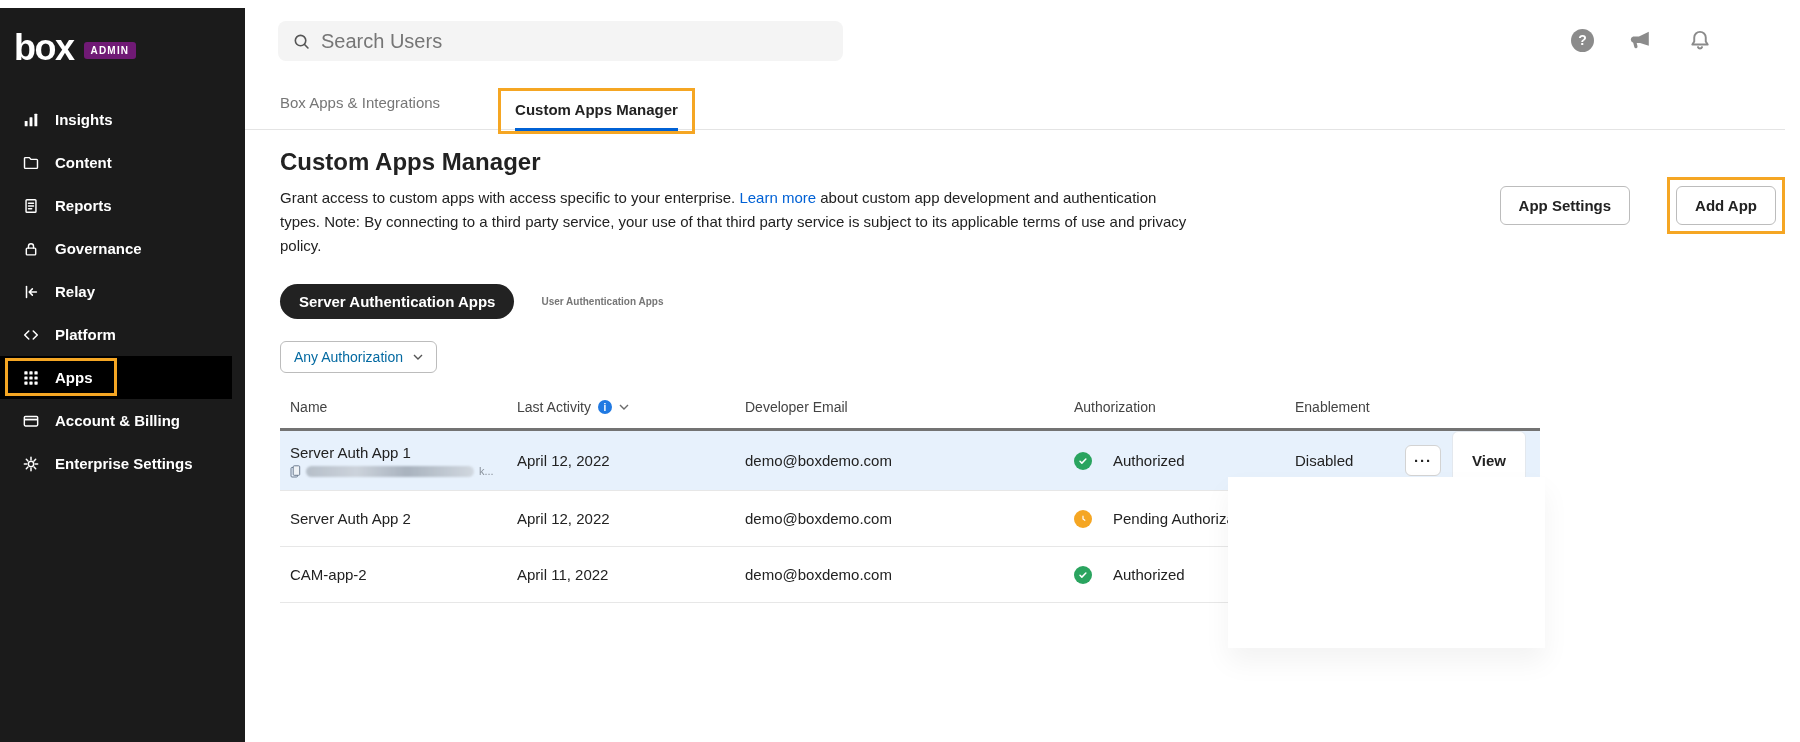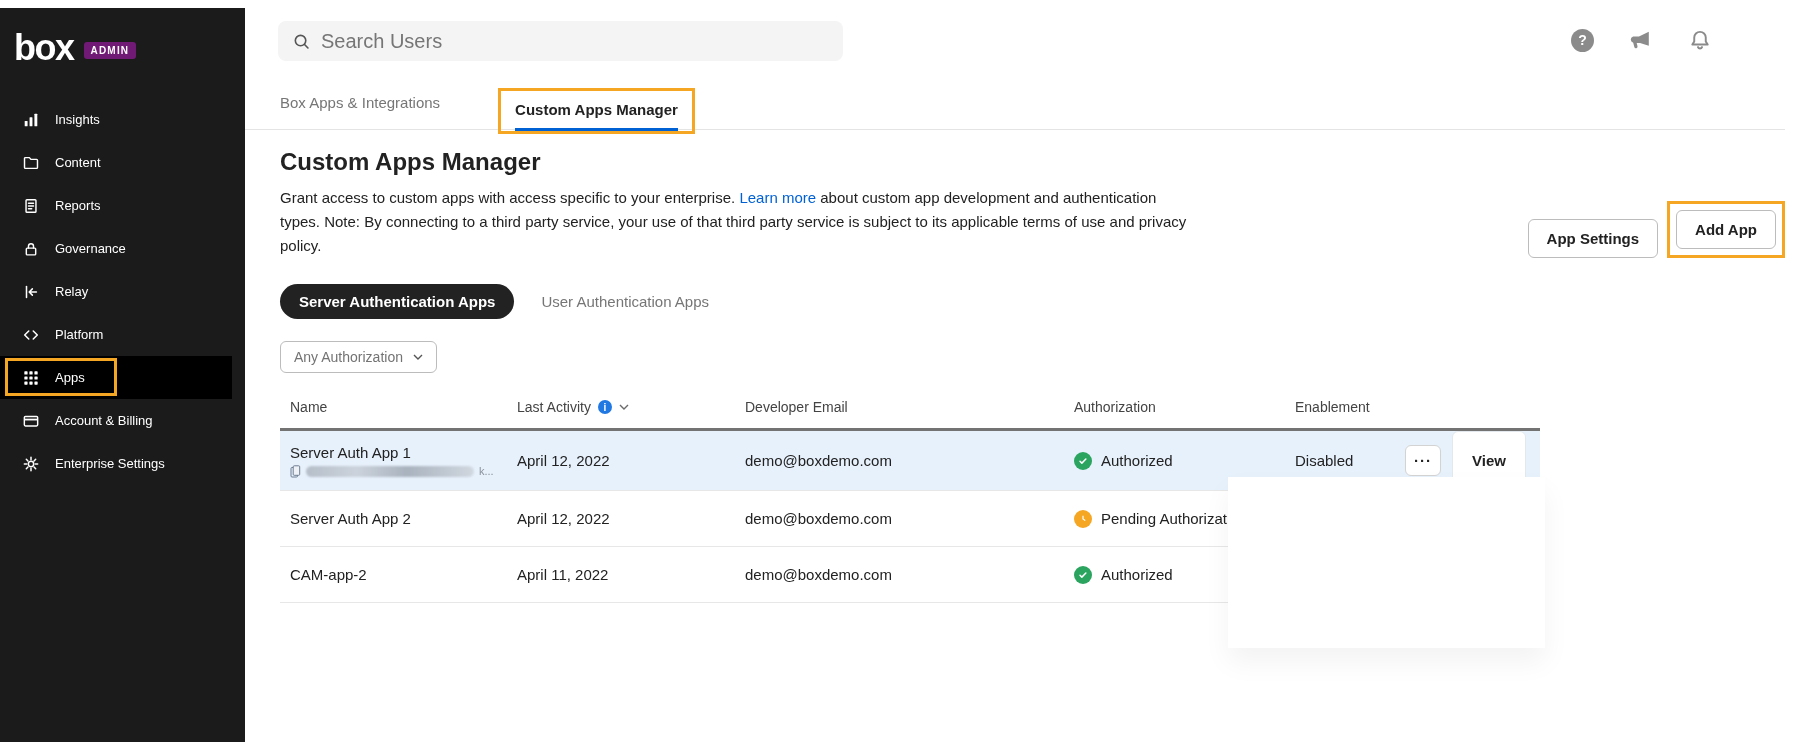--- a/index.html
+++ b/index.html
@@ -19,21 +19,21 @@
     background:#701a75; color:#fff; font-size:10px; font-weight:bold;
     letter-spacing:1.2px; padding:3px 7px; border-radius:3px; margin-top:4px;
   }
   .nav { margin-top:14px; }
   .nav-item {
     position:relative; display:flex; align-items:center; gap:15px;
     height:43px; padding-left:22px; cursor:pointer;
   }
   .nav-item.active { background:#000; width:232px; }
   .nav-ic { width:18px; height:18px; display:inline-flex; flex:0 0 auto; }
-  .nav-label { font-size:13px; font-weight:normal; color:#fff; white-space:nowrap; }
+  .nav-label { font-size:15px; font-weight:bold; color:#fff; white-space:nowrap; }
   .nav-highlight {
     position:absolute; left:5px; top:2px; width:112px; height:38px;
     border:3px solid #f5a623; pointer-events:none;
   }
   
   .main { position:absolute; left:245px; top:0; right:0; height:742px; background:#fff; }
   .topbar { position:relative; height:80px; }
   .search {
     position:absolute; left:33px; top:21px; width:565px; height:40px;
     background:#f4f4f4; border-radius:8px; display:flex; align-items:center;
@@ -61,57 +61,57 @@
     margin-left:58px; margin-top:8px; border:3px solid #f5a623;
     padding:10px 14px 0 14px; position:relative; z-index:2; background:transparent;
   }
   .tab-active-label { font-size:15px; font-weight:bold; color:#222; line-height:18px; cursor:pointer; display:block; }
   .tab-underline { height:3px; background:#0061d5; margin-top:9px; }
   
   .page-head { display:flex; justify-content:space-between; padding:18px 15px 0 35px; }
   .page-title { font-size:24px; font-weight:bold; color:#222; margin-bottom:10px; }
   .page-desc { width:920px; font-size:15px; line-height:24px; color:#222; }
   .page-desc a { color:#0061d5; text-decoration:none; cursor:pointer; }
-  .head-actions { display:flex; align-items:flex-end; padding-top:4px; }
+  .head-actions { display:flex; align-items:center; padding-top:4px;gap:28px; }
   .btn {
     background:#fff; border:1px solid #bcbcbc; border-radius:6px;
     font-size:15px; font-weight:bold; color:#222; padding:10px 18px;
     font-family:"Liberation Sans", sans-serif; cursor:pointer; white-space:nowrap;
   }
   .add-app-box { border:3px solid #f5a623; padding:6px; margin-left:9px; }
   
   .pill-row { display:flex; align-items:center; gap:27px; margin:26px 0 0 35px; }
   .pill-active {
     background:#222; color:#fff; font-size:15px; font-weight:bold;
     padding:9px 19px; border-radius:19px; cursor:pointer; border:none;
     font-family:"Liberation Sans", sans-serif;
   }
-  .pill-inactive { color:#767676; font-size:15px; font-weight:400; cursor:pointer; }
+  .pill-inactive { color:#767676; font-size:10px; font-weight:700; cursor:pointer; }
   .dropdown {
     display:inline-flex; align-items:center; gap:10px; margin:22px 0 0 35px;
     border:1px solid #bcbcbc; border-radius:6px; padding:7px 13px;
-    font-size:14px; color:#737373; cursor:pointer; background:#fff;
+    font-size:14px; color:#0369a1; cursor:pointer; background:#fff;
   }
   
   .table { margin:16px 15px 0 35px; width:1260px; }
   .tgrid { display:grid; grid-template-columns:237px 228px 329px 221px 110px 1fr; align-items:center; }
   .thead { padding:10px 0 13px 0; border-bottom:3px solid #737373; }
   .th { font-size:14px; color:#444; display:flex; align-items:center; gap:7px; }
   .th-name { padding-left:10px; }
   .trow { min-height:56px; border-bottom:1px solid #e7e7e7; font-size:15px; color:#222; }
   .trow.selected { background:#e7f1fc; min-height:52px; }
   .cell-name { padding-left:10px; display:flex; flex-direction:column; gap:4px; justify-content:center; }
   .redacted-line { display:flex; align-items:center; gap:5px; }
   .redacted-bar {
     width:168px; height:11px; border-radius:6px; opacity:.8;
     background:linear-gradient(90deg,#aab3bd,#c6ccd4 30%,#9aa4b0 60%,#ccd2d9);
     filter:blur(1.2px);
   }
   .redacted-suffix { font-size:11px; color:#8a929c; }
-  .status-cell { display:flex; align-items:center; gap:9px; }
+  .status-cell { display:flex; align-items:center; gap:21px; }
   .status-ic {
     width:18px; height:18px; border-radius:50%; display:inline-flex;
     align-items:center; justify-content:center; flex:0 0 auto;
   }
   .status-ic.ok { background:#2aa45f; }
   .status-ic.pending { background:#f5a623; }
   .pending-text { white-space:nowrap; overflow:hidden; }
   .actions-cell { display:flex; justify-content:flex-end; align-items:center; gap:11px; padding-right:21px; }
   .more-btn {
     width:36px; height:31px; background:#fff; border:1px solid #d3d3d3; border-radius:6px;

